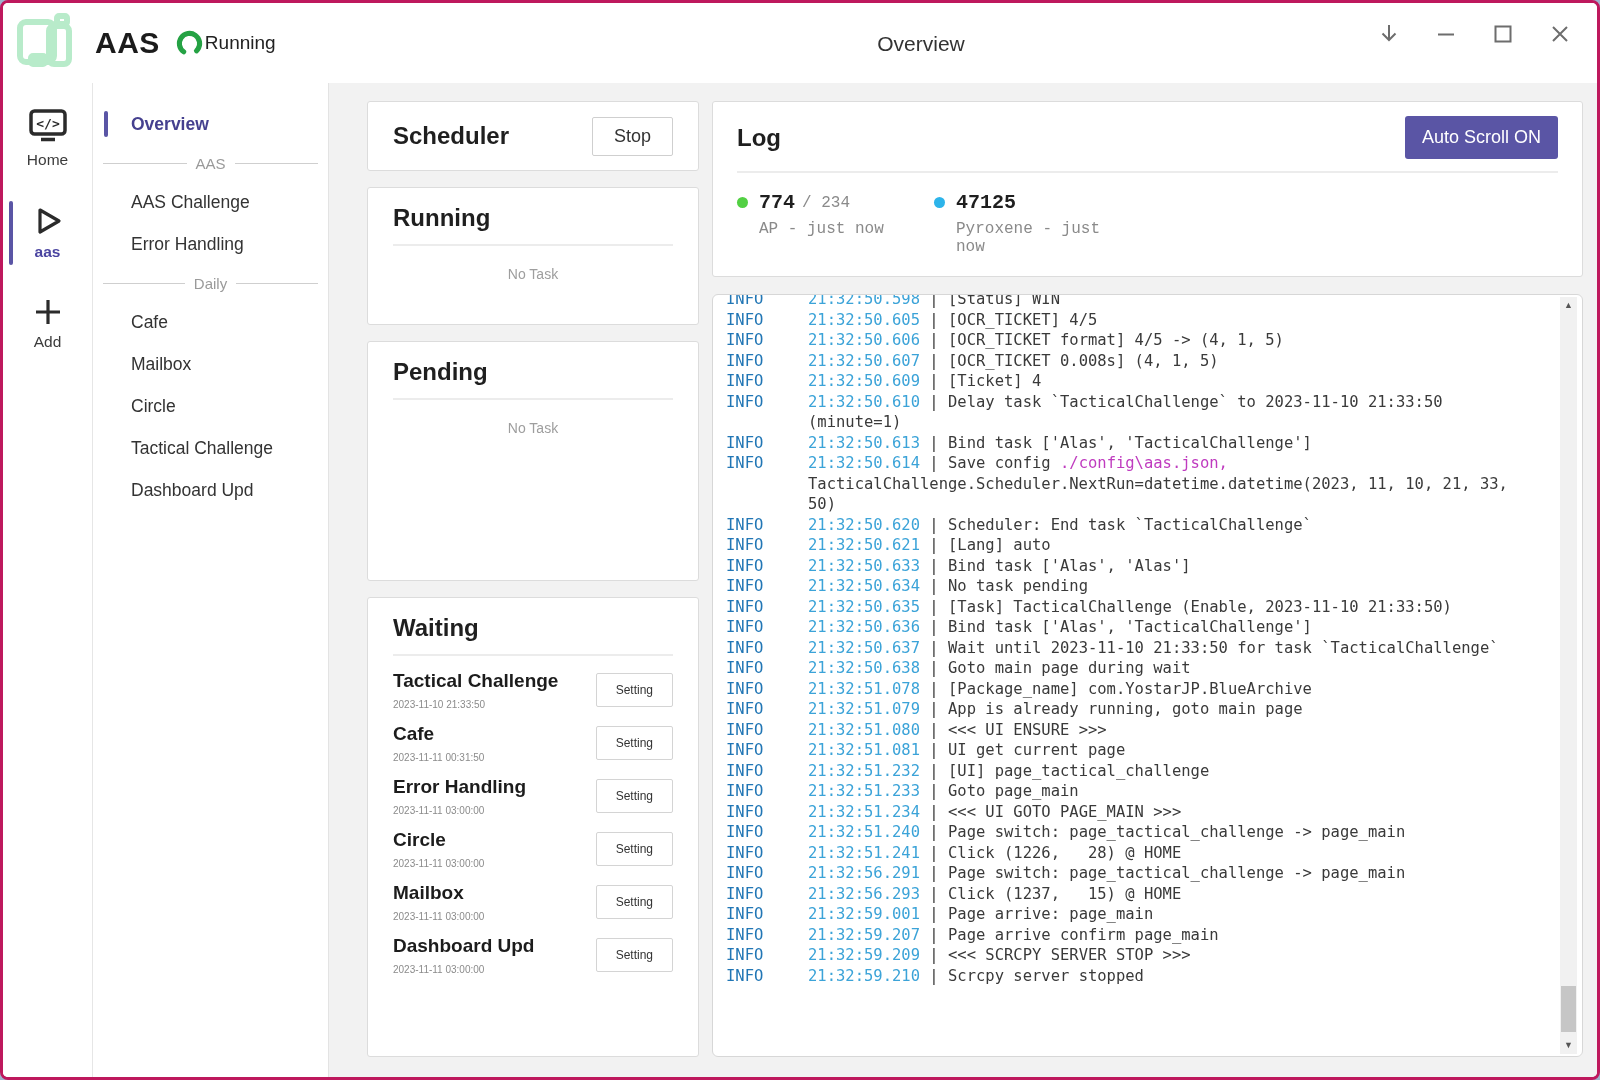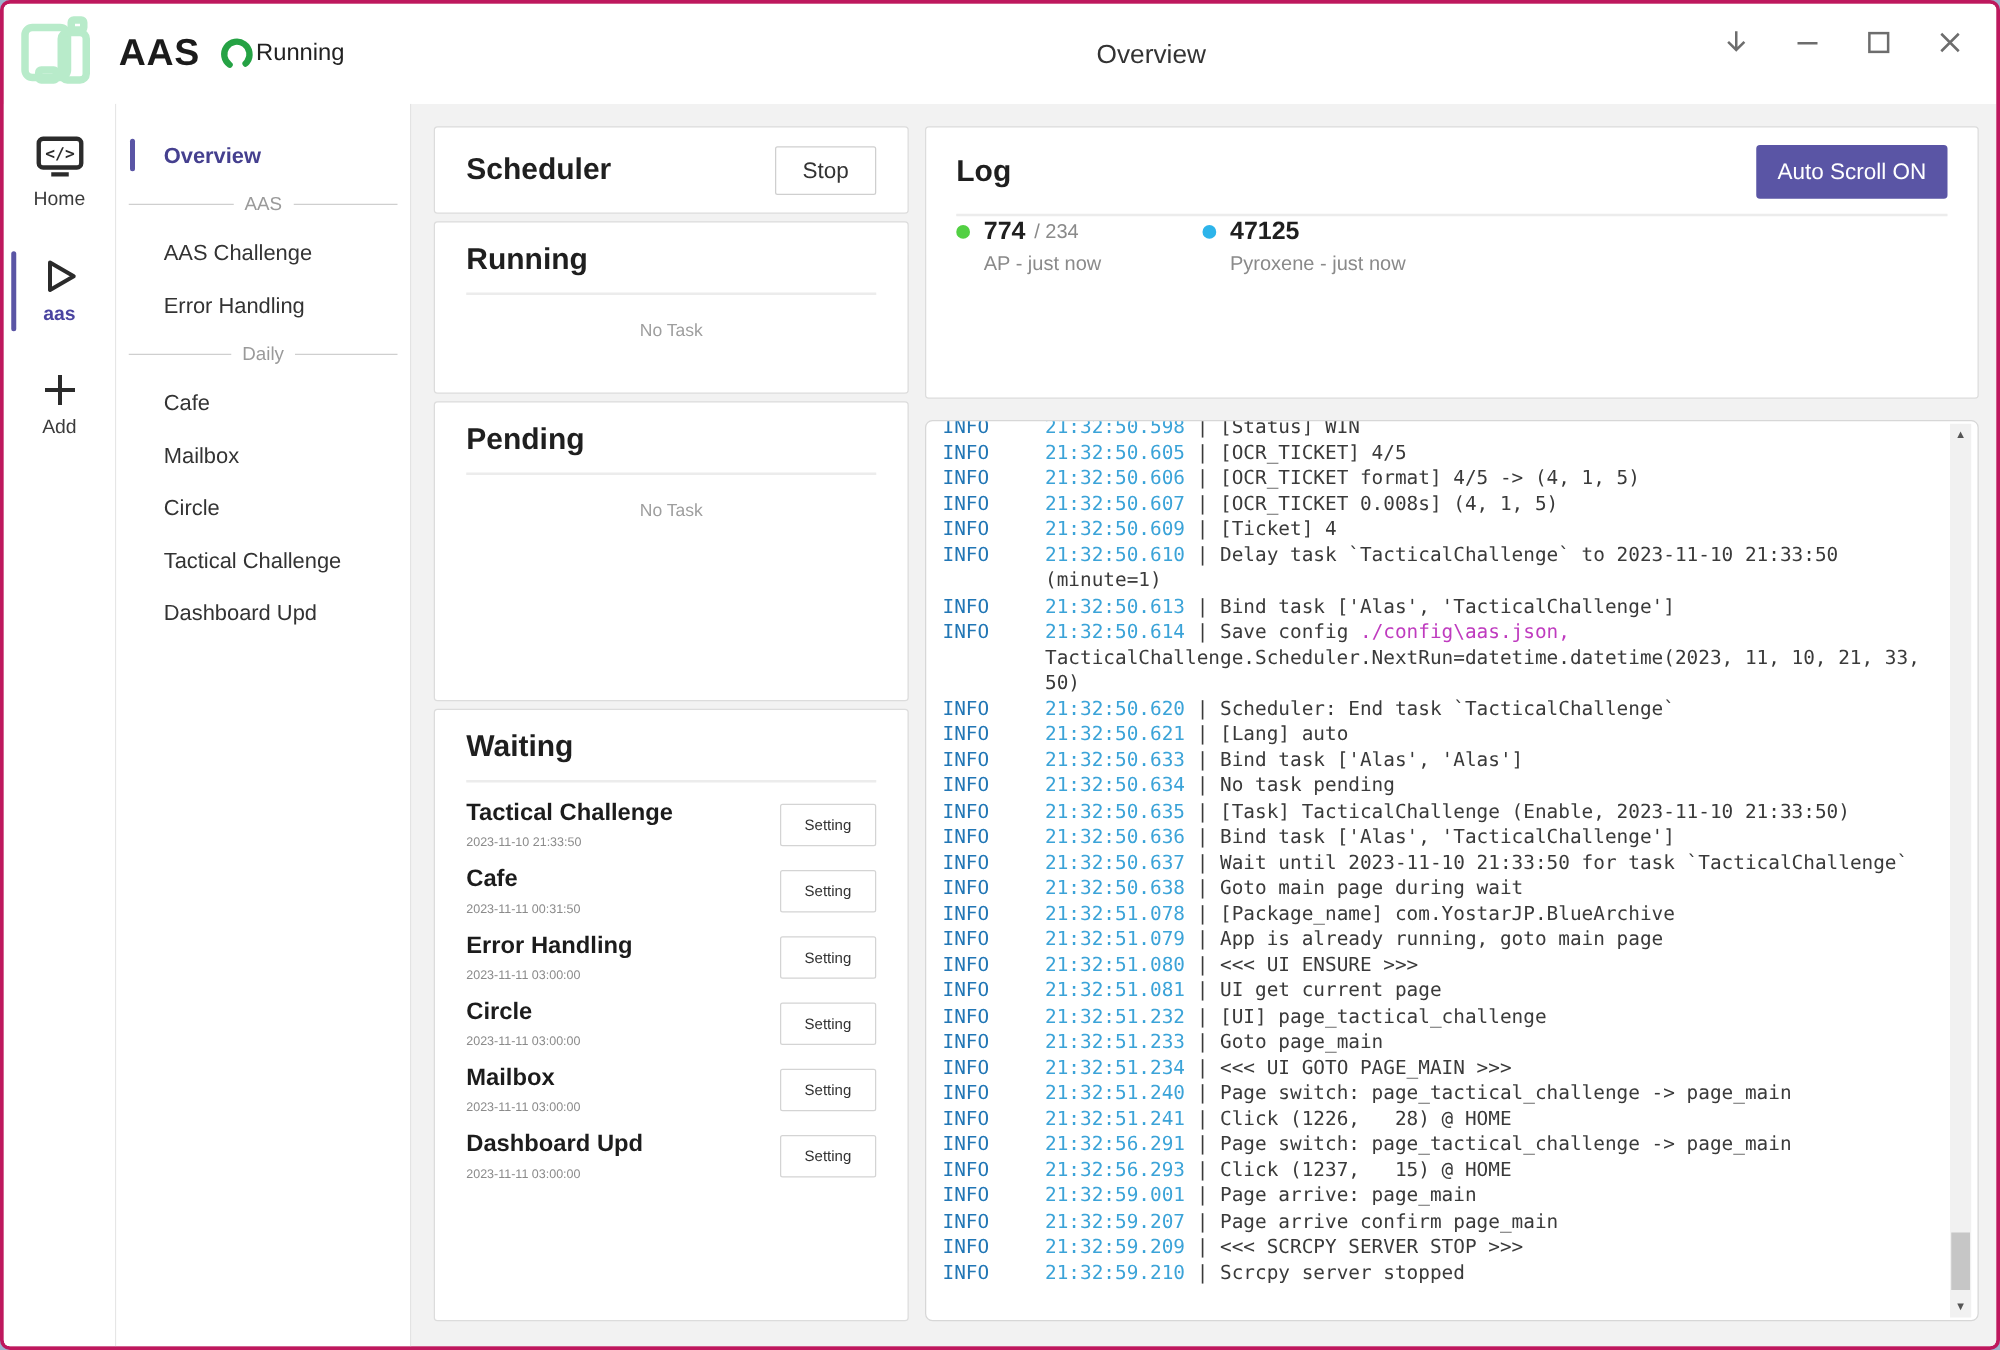--- a/index.html
+++ b/index.html
@@ -39,21 +39,21 @@
               color:#333; cursor:pointer; position:relative; }
   .nav-item.active { color:#45408f; font-weight:700; }
   .nav-item.active::before { content:''; position:absolute; left:11px; top:8px; bottom:8px;
               width:4px; border-radius:2px; background:#5a55a5; }
   .nav-section { height:28px; display:flex; align-items:center; gap:9px; padding:0 10px;
               color:#9a9a9a; font-size:15px; margin:4px 0; }
   .nav-section .line { flex:1; border-top:1px solid #cfcfcf; }
 
   
   .main { flex:1; min-width:0; padding:18px 14px 20px 18px; display:flex; gap:13px; }
-  .col-left { width:380px; flex-shrink:0; display:flex; flex-direction:column; gap:6px; }
+  .col-left { width:332px; flex-shrink:0; display:flex; flex-direction:column; gap:16px;margin-left:20px; }
   .col-right { flex:1; min-width:0; display:flex; flex-direction:column; gap:17px; }
 
   .card { background:#fff; border:1px solid #dcdcdc; border-radius:3px; }
   .card-title { font-size:24px; font-weight:600; color:#1f1f1f; }
   .title-divider { border-bottom:2px solid #ececec; margin-top:12px; }
 
   .scheduler-card { height:70px; display:flex; align-items:center; justify-content:space-between;
                     padding:0 25px; flex-shrink:0; }
   .btn-outline { font-family:inherit; font-size:18px; color:#333; background:#fff;
                  border:1px solid #cfcfcf; border-radius:2px; padding:8px 21px; cursor:pointer; }
@@ -64,25 +64,25 @@
 
   .waiting-card { flex:1; padding:16px 25px 8px; overflow:hidden; }
   .wait-list { margin-top:14px; }
   .wait-row { display:flex; align-items:center; justify-content:space-between; margin-bottom:13px; }
   .wait-name { font-size:19px; font-weight:600; color:#1c1c1c; }
   .wait-date { font-size:10px; color:#8b8b8b; margin-top:7px; }
   .btn-setting { font-family:Liberation Sans, sans-serif; font-size:12px; color:#333; background:#fff;
                  border:1px solid #d4d4d4; border-radius:2px; padding:9px 19px; cursor:pointer; }
 
   
-  .log-card { height:218px; padding:14px 24px; flex-shrink:0; }
+  .log-card { height:176px; padding:14px 24px; flex-shrink:0; }
   .log-head { display:flex; align-items:center; justify-content:space-between; }
   .btn-accent { font-family:inherit; font-size:18px; color:#fff; background:#5a55a5;
                 border:none; border-radius:3px; padding:11px 17px; cursor:pointer; }
-  .stats { display:flex; margin-top:1px; }
+  .stats { display:flex; margin-top:18px;font-family:Liberation Mono, monospace; }
   .stat { width:197px; }
   .stat-top { display:flex; align-items:center; }
   .dot { width:11px; height:11px; border-radius:50%; margin-right:11px; flex-shrink:0; }
   .stat-val { font-size:20px; font-weight:700; color:#1f1f1f; }
   .stat-suffix { font-size:16px; color:#8a8a8a; margin-left:7px; }
   .stat-label { font-size:16px; color:#8a8a8a; margin-top:6px; padding-left:22px; }
 
   
   .log-viewer { flex:1; position:relative; background:#fff; border:1px solid #d7d7d7;
                 border-radius:6px; overflow:hidden; padding:0 44px 0 13px; }

